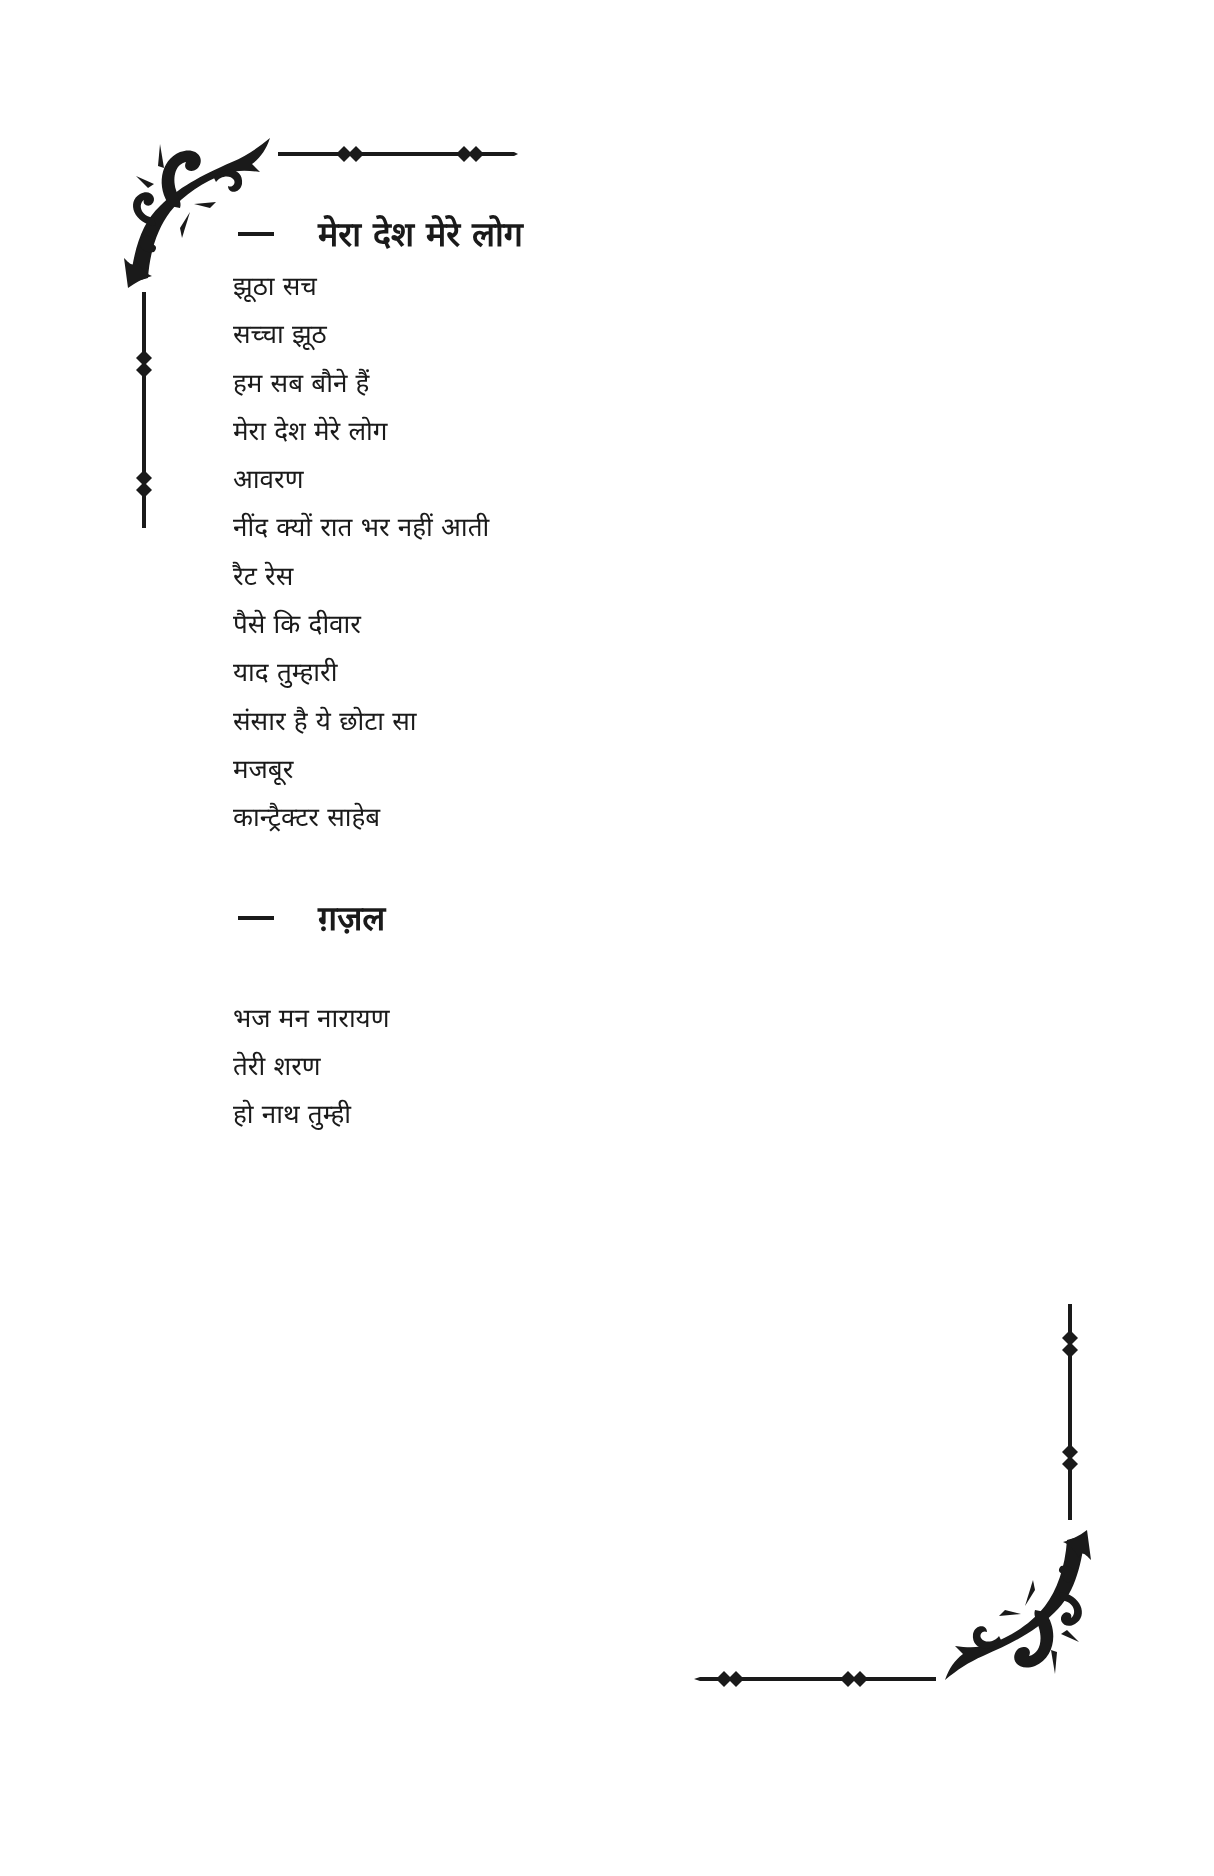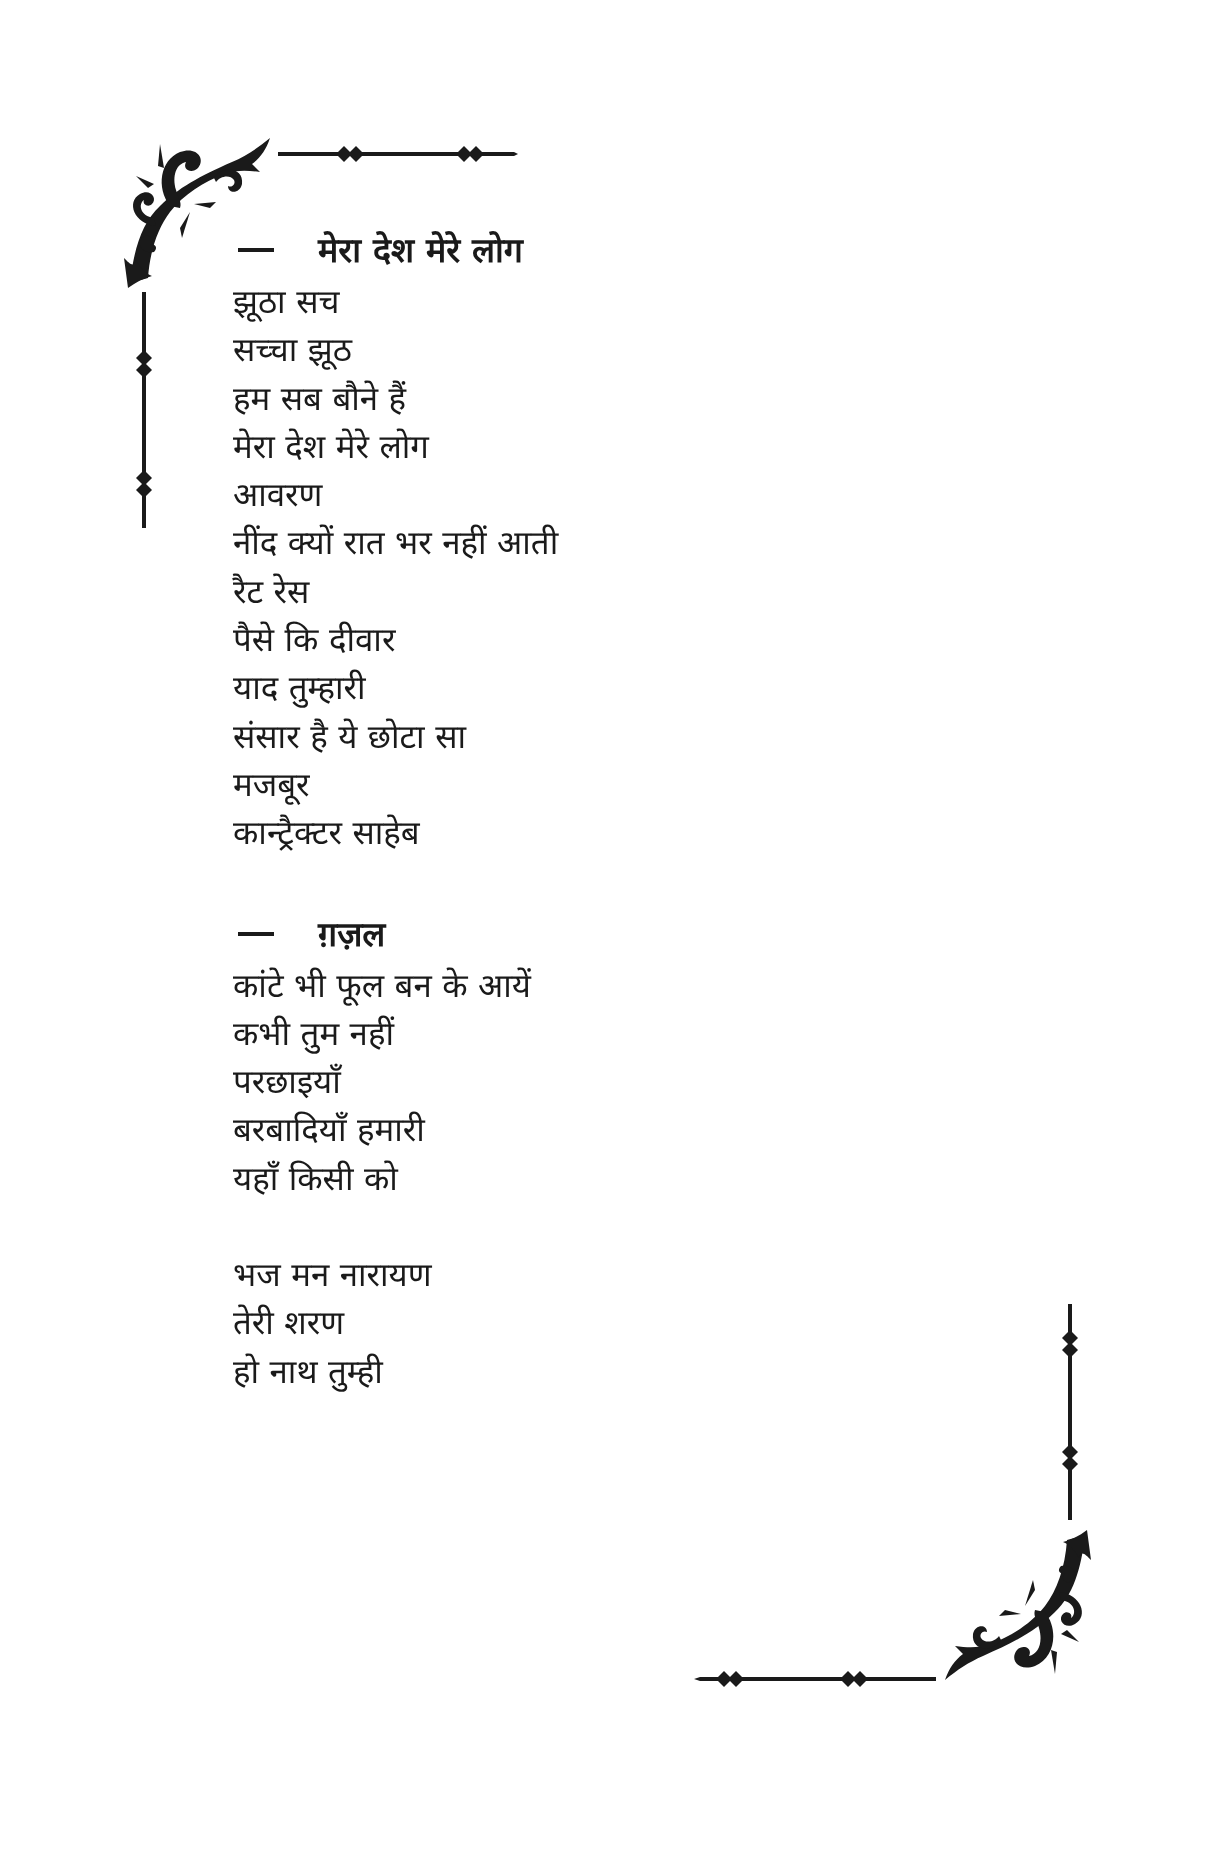--- a/index.html
+++ b/index.html
@@ -1,25 +1,25 @@
 <!DOCTYPE html>
 <html><head>
 <meta charset="utf-8">
 <style>
   html, body { margin:0; padding:0; background:#ffffff; }
   body { width:1214px; height:1876px; position:relative; overflow:hidden;
          font-family:"DejaVu Sans", sans-serif; color:#1a1a1a; }
   .orn { position:absolute; }
-  .content { position:absolute; left:233px; top:222px; width:760px; }
+  .content { position:absolute; left:233px; top:206px; width:760px; }
   .section { margin:0; }
   .sec-head { display:flex; align-items:center; height:56px; }
   .dash { display:inline-block; width:36px; height:4px; background:#1a1a1a; margin-left:5px; margin-right:44px; }
   .sec-title { font-weight:bold; font-size:34px; line-height:56px; }
   .items { list-style:none; margin:0; padding:0; }
-  .items li { font-size:33px; line-height:48.3px; height:48.3px; white-space:nowrap; }
+  .items li { font-size:26px; line-height:48.3px; height:48.3px; white-space:nowrap; }
   .gap { height:48px; }
 </style>
 </head>
 <body>
 
 <svg class="orn" style="left:120px; top:128px;" width="160" height="160" viewBox="0 0 160 160">
   <g fill="#1a1a1a">
 
     <path d="M10 155 C 14 120, 22 95, 40 78 C 58 60, 80 48, 112 34 C 126 28, 138 20, 150 10 C 146 22, 140 30, 132 36 L 140 44 C 126 42, 116 42, 104 46 C 84 54, 64 66, 50 84 C 38 100, 30 122, 28 150 Z"></path>
 
@@ -120,27 +120,20 @@
     </ul>
   </section>
 
   <div class="gap"></div>
 
   <section class="section">
     <div class="sec-head">
       <span class="dash"></span>
       <span class="sec-title">ग़ज़ल</span>
     </div>
-    <ul class="items">
-      <li>कांटे भी फूल बन के आयें</li>
-      <li>कभी तुम नहीं</li>
-      <li>परछाइयाँ</li>
-      <li>बरबादियाँ हमारी</li>
-      <li>यहाँ किसी को</li>
-    </ul>
   </section>
 
   <div class="gap"></div>
 
   <section class="section">
     <ul class="items">
       <li>भज मन नारायण</li>
       <li>तेरी शरण</li>
       <li>हो नाथ तुम्ही</li>
     </ul>

